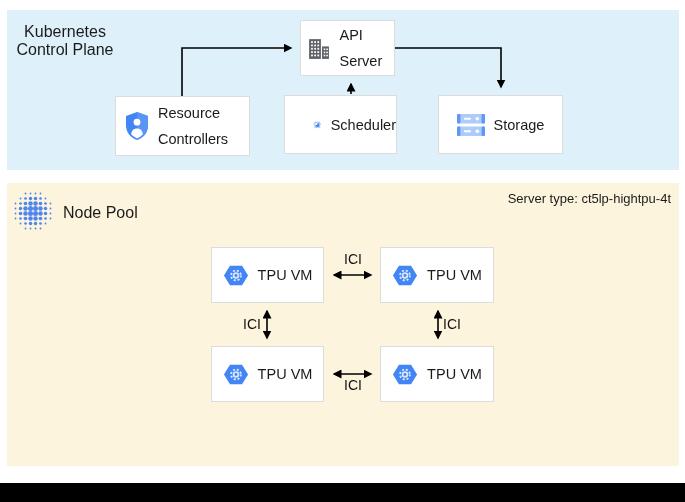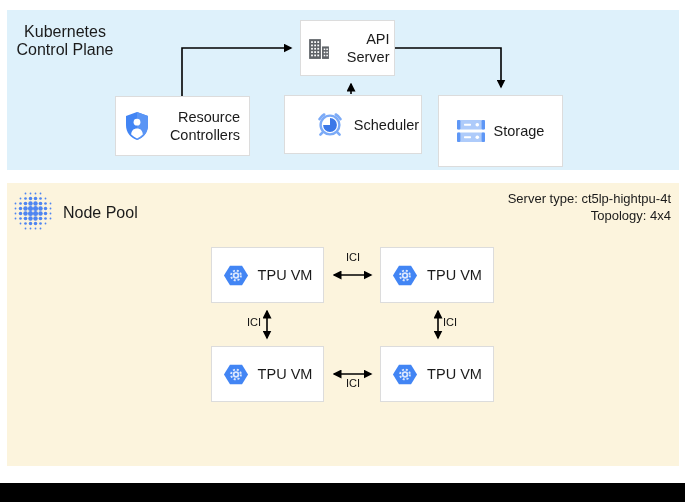--- a/index.html
+++ b/index.html
@@ -8,26 +8,26 @@
     font-family:"Liberation Sans","DejaVu Sans",sans-serif;color:#1b1b1b;overflow:hidden;
   }
   .section{position:absolute;}
   #control-plane-bg{left:7px;top:10px;width:672px;height:160px;background:#def1fb;}
   #node-pool-bg{left:7px;top:183px;width:672px;height:283px;background:#fcf4dd;}
   #bottom-bar{left:0;top:483px;width:685px;height:19px;background:#000;}
   .node-box{
     position:absolute;background:#fff;border:1px solid #dcdcdc;
     display:flex;align-items:center;justify-content:center;gap:9px;box-sizing:border-box;
   }
-  .node-label{font-size:14.5px;line-height:18px;color:#1b1b1b;text-align:right;}
+  .node-label{font-size:14.5px;line-height:26px;color:#1b1b1b;}
   .section-title{position:absolute;font-size:16px;line-height:18px;}
   #cp-title{left:14px;top:23px;width:102px;text-align:center;}
   #np-title{left:63px;top:204px;font-size:16px;}
   #np-meta{position:absolute;right:14px;top:191px;text-align:right;font-size:13px;line-height:16.5px;}
-  .ici{position:absolute;font-size:11px;color:#111;}
+  .ici{position:absolute;font-size:14px;color:#111;}
   #ici-top{left:331px;top:251px;width:44px;text-align:center;}
   #ici-bottom{left:331px;top:377px;width:44px;text-align:center;}
   #ici-left{left:236px;top:316px;width:25px;text-align:right;}
   #ici-right{left:443px;top:316px;width:25px;text-align:left;}
   #arrows{position:absolute;left:0;top:0;pointer-events:none;}
   svg{display:block;}
 </style>
 </head>
 <body>
 
@@ -74,21 +74,20 @@
         <circle cx="9" cy="21" r="1.1"></circle>
     </g>
     <use href="#npq" transform="scale(-1,1)"></use>
     <use href="#npq" transform="scale(1,-1)"></use>
     <use href="#npq" transform="scale(-1,-1)"></use>
   </svg>
   <div id="np-title" class="section-title">Node Pool</div>
 
   <div id="np-meta">
     <div>Server type: ct5lp-hightpu-4t</div>
-    <div>Topology: 4x4</div>
   </div>
 
   <div class="node-box" style="left:300px;top:20px;width:95px;height:56px;">
     <svg width="25" height="25" viewBox="0 0 24 24">
       <rect x="3" y="3" width="11.3" height="19" fill="#5f6368"></rect>
       <rect x="15.4" y="10" width="6.6" height="12" fill="#5f6368"></rect>
       <g fill="#fff">
         <rect x="4.9" y="5" width="1.7" height="1.7"></rect>
           <rect x="7.9" y="5" width="1.7" height="1.7"></rect>
           <rect x="10.9" y="5" width="1.7" height="1.7"></rect>
@@ -118,32 +117,32 @@
   <div class="node-box" style="left:115px;top:96px;width:135px;height:60px;">
     <svg width="24" height="28" viewBox="0 0 24 28">
       <path d="M12,0 L23,4 V13 C23,20.5 18.5,25.5 12,28 C5.5,25.5 1,20.5 1,13 V4 Z" fill="#4285f4"></path>
       <path d="M12,0 L23,4 V13 C23,20.5 18.5,25.5 12,28 Z" fill="#5a95f5"></path>
       <circle cx="12" cy="10.2" r="3.4" fill="#fff"></circle>
       <path d="M6.2,22.6 c0,-4 2.6,-6.1 5.8,-6.1 s5.8,2.1 5.8,6.1 c-1.8,1.6 -3.7,2.9 -5.8,3.8 c-2.1,-0.9 -4,-2.2 -5.8,-3.8 Z" fill="#fff"></path>
     </svg>
     <div class="node-label" style="max-width:82px;">Resource Controllers</div>
   </div>
 
-  <div class="node-box" style="left:284px;top:95px;width:138px;height:59px;padding-left:28px;">
+  <div class="node-box" style="left:284px;top:95px;width:113px;height:59px;padding-left:28px;">
     <svg width="30" height="30" viewBox="-15 -15 30 30">
       <path d="M-5.8,-10.5 A12,12 0 0 0 -10.5,-5.8" fill="none" stroke="#7baaf7" stroke-width="2.6" stroke-linecap="round"></path>
       <path d="M5.8,-10.5 A12,12 0 0 1 10.5,-5.8" fill="none" stroke="#7baaf7" stroke-width="2.6" stroke-linecap="round"></path>
       <path d="M-7.4,7.4 L-9.6,9.6 M7.4,7.4 L9.6,9.6" stroke="#7baaf7" stroke-width="2.6" stroke-linecap="round"></path>
       <circle cx="0" cy="0" r="9.4" fill="#fff" stroke="#7baaf7" stroke-width="2.4"></circle>
       <path d="M0,0 L0,-6.9 A6.9,6.9 0 1 1 -6.9,0 Z" fill="#3b78e8"></path>
     </svg>
     <div class="node-label">Scheduler</div>
   </div>
 
-  <div class="node-box" style="left:438px;top:95px;width:125px;height:72px;">
+  <div class="node-box" style="left:438px;top:95px;width:125px;height:59px;">
     <svg width="28" height="22" viewBox="0 0 28 22">
       <g>
         <rect x="0" y="0" width="28" height="9.5" rx="1.2" fill="#aecbfa"></rect>
         <rect x="0" y="0" width="3.4" height="9.5" rx="1.2" fill="#5e97f6"></rect>
         <rect x="24.6" y="0" width="3.4" height="9.5" rx="1.2" fill="#5e97f6"></rect>
         <rect x="7" y="3.7" width="7" height="2" rx="0.6" fill="#fff"></rect>
         <circle cx="20.3" cy="4.75" r="1.8" fill="#fff"></circle>
       </g>
       <g transform="translate(0,12.5)">
         <rect x="0" y="0" width="28" height="9.5" rx="1.2" fill="#aecbfa"></rect>

